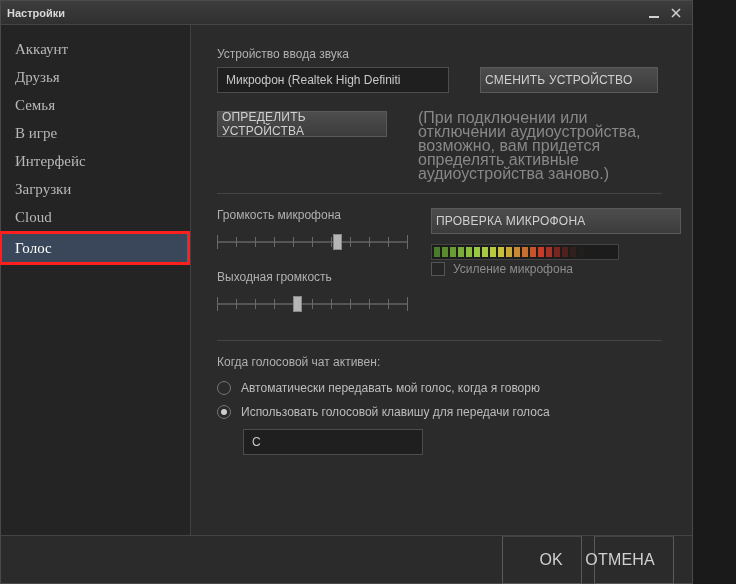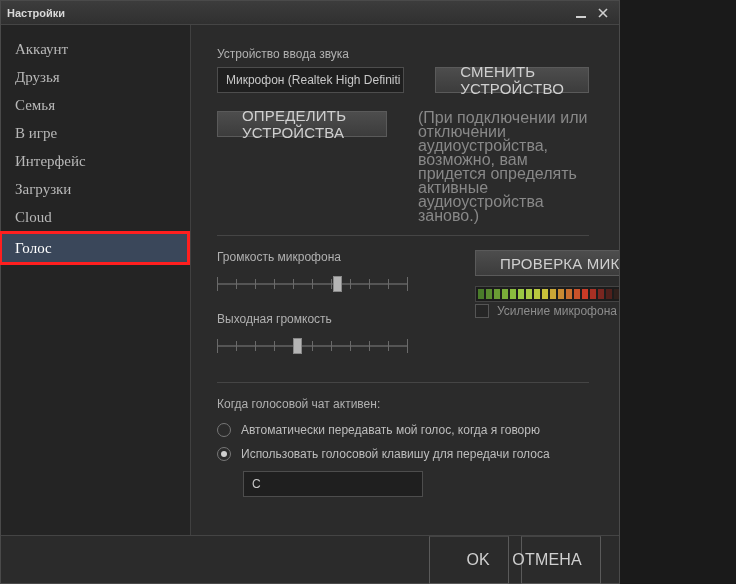--- a/index.html
+++ b/index.html
@@ -4,21 +4,21 @@
 <style>
   * { box-sizing: border-box; margin: 0; padding: 0; }
   html, body { width: 736px; height: 584px; overflow: hidden; }
   body {
     font-family: Arial, Helvetica, sans-serif;
     background: #1a1a1a;
     color: #c6c6c6;
     font-size: 12px;
   }
   .window {
-    width: 620px; height: 584px;
+    width: 693px; height: 584px;
     background: #2b2b2b;
     border: 1px solid #4a4a4a;
     position: relative;
     display: flex; flex-direction: column;
   }
   .titlebar {
     height: 24px;
     background: linear-gradient(#3c3c3c,#303030);
     display: flex; align-items: center;
     padding: 0 6px;
@@ -83,22 +83,22 @@
     padding: 4px 8px;
     font-size: 12px;
     line-height: 16px;
     white-space: nowrap; overflow: hidden;
   }
   .btn {
     height: 26px;
     background: linear-gradient(#4d4d4d,#3c3c3c);
     border: 1px solid #5a5a5a;
     color: #d0d0d0;
-    font-size: 15px;
-    padding: 0 24px;
+    font-size: 12px;
+    padding: 0 4px;
     display: inline-flex; align-items: center; justify-content: center;
     cursor: pointer;
     text-transform: uppercase;
     letter-spacing: .2px;
   }
   .btn.wide { width: 250px; justify-content: flex-start; text-transform:none; }
   .btn.footer { width: 80px; font-size: 16px; text-transform:none; }
   .hint {
     font-size: 16px;
     color: #888888;
@@ -192,21 +192,21 @@
         <div class="btn" style="width:178px;justify-content:flex-start">СМЕНИТЬ УСТРОЙСТВО</div>
       </div>
 
       <div class="row" style="margin-bottom:8px">
         <div class="btn" style="width:170px">ОПРЕДЕЛИТЬ УСТРОЙСТВА</div>
         <div class="hint" style="flex:1">(При подключении или отключении аудиоустройства, возможно, вам придется определять активные аудиоустройства заново.)</div>
       </div>
 
       <hr class="divider">
 
-      <div style="display:flex; gap:68px;">
+      <div style="display:flex; gap:24px;">
         <div style="width:200px">
           <div class="label">Громкость микрофона</div>
           <div class="slider" id="slider-mic">
             <div class="track"></div>
           <div class="tick" style="left: 0px; top: 3px; height: 14px;"></div>
               <div class="tick" style="left: 19px;"></div>
               <div class="tick" style="left: 38px;"></div>
               <div class="tick" style="left: 57px;"></div>
               <div class="tick" style="left: 76px;"></div>
               <div class="tick" style="left: 95px;"></div>

